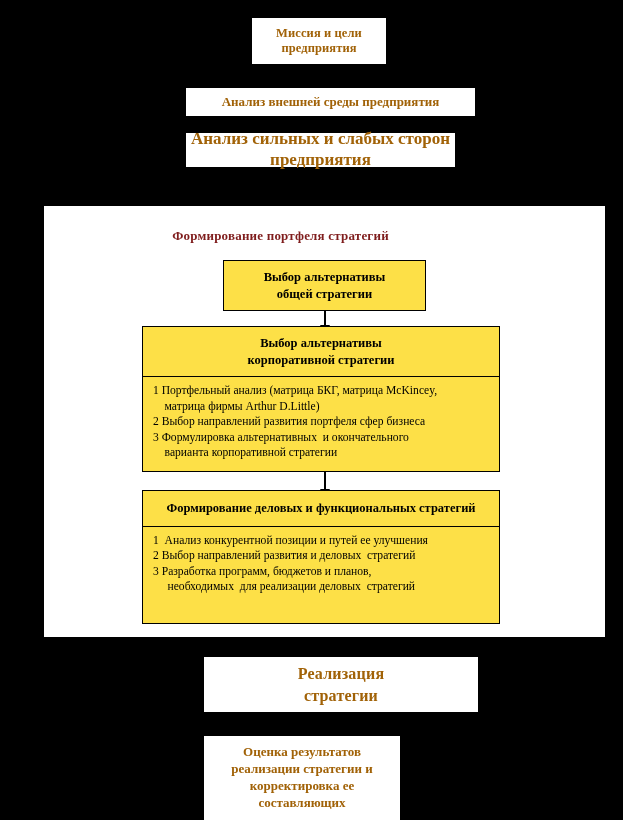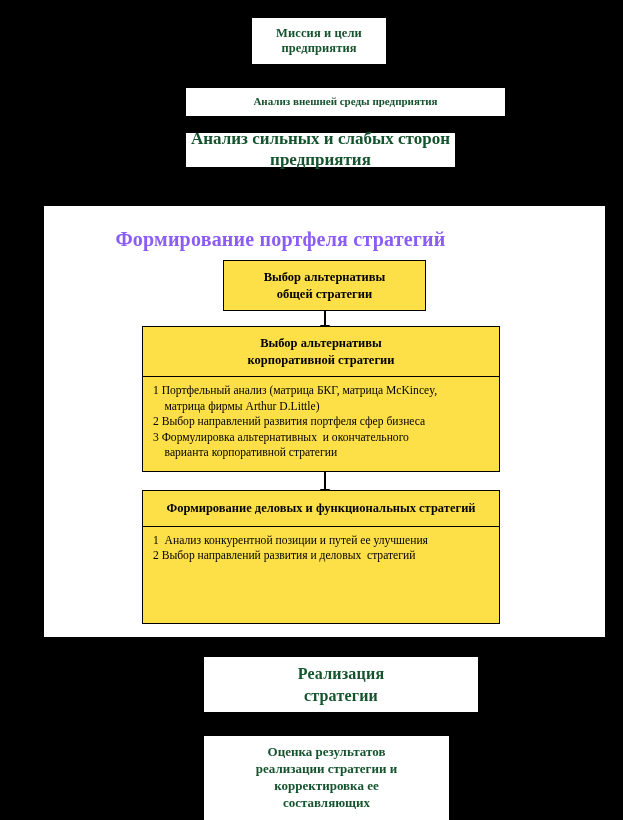--- a/index.html
+++ b/index.html
@@ -20,53 +20,53 @@
   .box {
     position: absolute;
     background: #ffffff;
     box-sizing: border-box;
     display: flex;
     flex-direction: column;
     align-items: center;
     justify-content: center;
     text-align: center;
     font-weight: bold;
-    color: #14532d;
+    color: #a16207;
     line-height: 1.22;
   }
   
   .plain { border: none; }
 
   #box-mission {
     left: 252px; top: 18px; width: 134px; height: 46px;
     font-size: 12.5px;
     letter-spacing: 0.1px;
   }
   #box-external {
-    left: 186px; top: 88px; width: 319px; height: 28px;
-    font-size: 11px;
+    left: 186px; top: 88px; width: 289px; height: 28px;
+    font-size: 13px;
   }
   #box-swot {
     left: 186px; top: 133px; width: 269px; height: 34px;
     font-size: 17px;
   }
 
   
   #panel-portfolio {
     position: absolute;
     left: 44px; top: 206px; width: 561px; height: 431px;
     background: #ffffff;
   }
   #panel-title {
     position: absolute;
     left: 0; top: 22px; width: 473px;
     text-align: center;
-    font-size: 20px;
+    font-size: 13px;
     font-weight: bold;
-    color: #8b5cf6;
+    color: #7f1d1d;
     letter-spacing: 0.2px;
   }
 
   
   .framed {
     position: absolute;
     background: #fde047;
     border: 1.6px solid #000000;
     box-sizing: border-box;
   }
@@ -124,21 +124,21 @@
   #arrow-1 { left: 279.5px; top: 105px; height: 15px; }
   #arrow-2 { left: 279.5px; top: 266px; height: 18px; }
 
   #box-realization {
     left: 204px; top: 657px; width: 274px; height: 55px;
     font-size: 16px;
     line-height: 1.35;
     letter-spacing: 0.2px;
   }
   #box-evaluation {
-    left: 204px; top: 736px; width: 245px; height: 84px;
+    left: 204px; top: 736px; width: 196px; height: 84px;
     font-size: 13px;
     line-height: 1.3;
   }
 </style>
 </head>
 <body>
 
 <div id="page">
 
   <div class="box plain" id="box-mission" style="white-space: pre-line;">Миссия и цели
@@ -174,20 +174,22 @@
 
     <div class="arrow" id="arrow-2">
       <span class="head"></span>
     </div>
 
     <div class="framed" id="box-business">
       <div class="framed-head" style="white-space: pre-line;">Формирование деловых и функциональных стратегий</div>
       <div class="framed-list">
         <span class="li">1  Анализ конкурентной позиции и путей ее улучшения</span>
         <span class="li">2 Выбор направлений развития и деловых  стратегий</span>
+        <span class="li">3 Разработка программ, бюджетов и планов,
+     необходимых  для реализации деловых  стратегий</span>
       </div>
     </div>
 
   </div>
 
   <div class="box plain" id="box-realization" style="white-space: pre-line;">Реализация
 стратегии</div>
 
   <div class="box plain" id="box-evaluation" style="white-space: pre-line;">Оценка результатов
 реализации стратегии и

